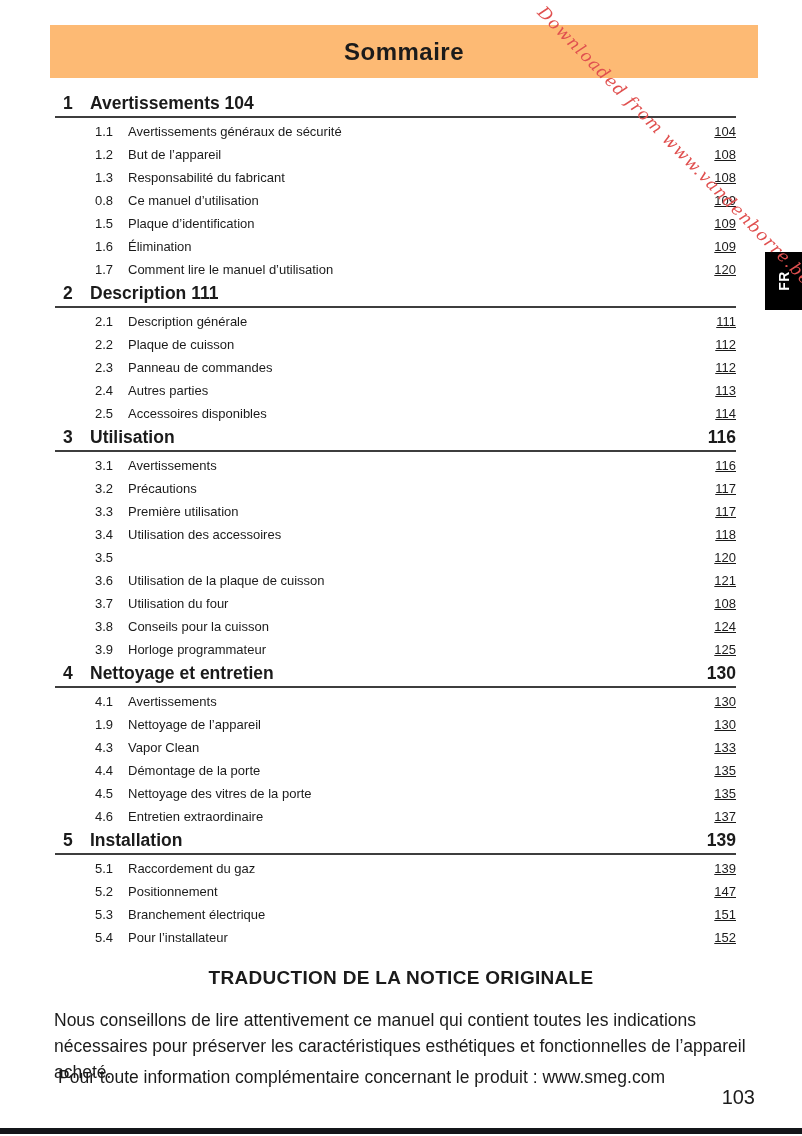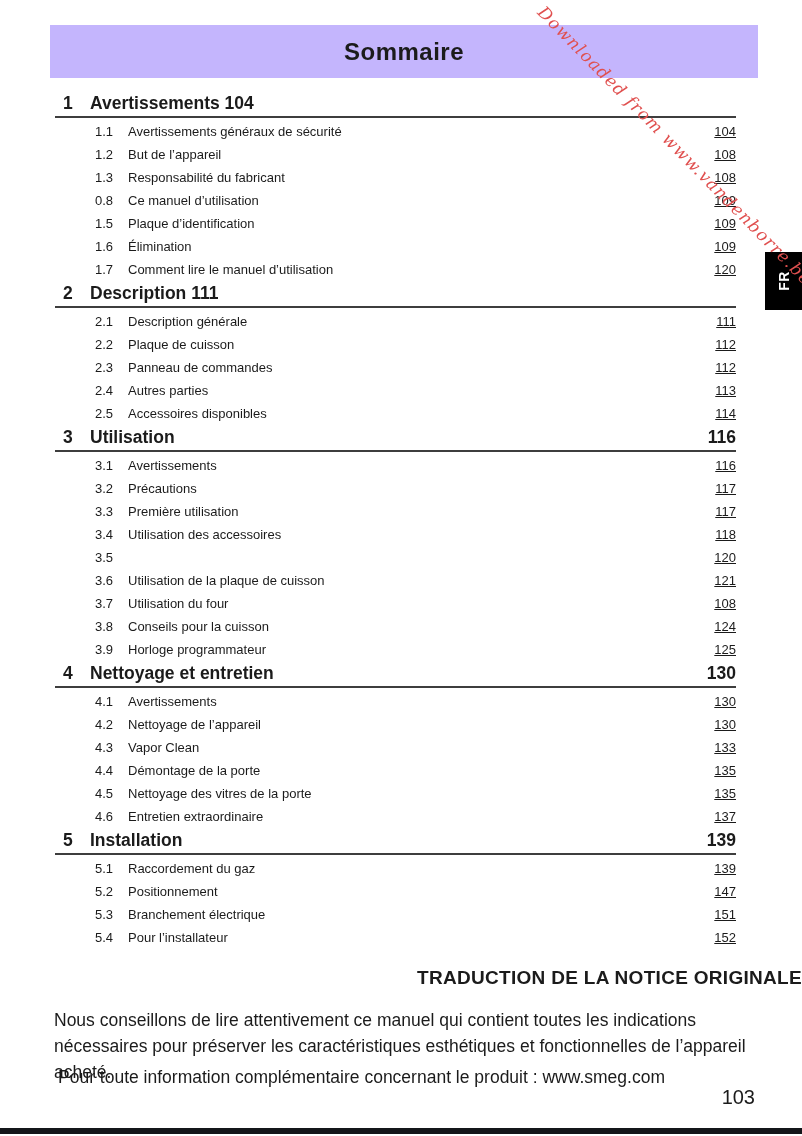--- a/index.html
+++ b/index.html
@@ -10,21 +10,21 @@
   }
   .watermark{
     position:absolute;left:548px;top:2px;
     transform-origin:0 0;transform:rotate(45.5deg);
     font-family:"DejaVu Serif", serif;font-style:italic;
     font-size:17px;letter-spacing:1.2px;color:#e0504f;
     white-space:nowrap;z-index:6;pointer-events:none;
   }
   .titlebar{
     position:absolute;left:50px;top:25px;width:708px;height:53px;
-    background:#c4b5fd;display:flex;align-items:center;justify-content:center;
+    background:#fdba74;display:flex;align-items:center;justify-content:center;
     z-index:1;
   }
   .titlebar span{font-size:24px;font-weight:bold;letter-spacing:0.5px;}
   .fr-tab{
     position:absolute;left:765px;top:252px;width:37px;height:58px;
     background:#000000;color:#ffffff;display:flex;align-items:center;justify-content:center;
     z-index:4;
   }
   .fr-tab span{transform:rotate(-90deg);font-weight:bold;font-size:14px;letter-spacing:0.5px;}
   .toc{position:absolute;left:55px;top:91px;width:681px;z-index:2;}
@@ -35,21 +35,21 @@
   }
   .sec-num{width:27px;flex:0 0 27px;}
   .sec-title{white-space:nowrap;}
   .sec-page{margin-left:auto;}
   .rule{height:0;border-bottom:2px solid #3e3e3e;margin:1px 0 2px 0;}
   .row{display:flex;align-items:flex-end;font-size:13px;height:23px;line-height:23px;padding-left:40px;}
   .row-num{width:33px;flex:0 0 33px;}
   .row-label{white-space:nowrap;}
   .row-page{margin-left:auto;text-decoration:underline;}
   .footer-heading{
-    position:absolute;left:0;right:0;top:967px;text-align:right;
+    position:absolute;left:0;right:0;top:967px;text-align:center;
     font-weight:bold;font-size:19px;letter-spacing:0.3px;z-index:2;
   }
   .para{
     position:absolute;left:50px;top:1003px;width:708px;
     font-size:17.5px;line-height:26px;margin:4px;z-index:2;
   }
   .para2{
     position:absolute;left:50px;top:1057px;width:708px;
     font-size:17.5px;line-height:24px;margin:8px;z-index:2;
   }
@@ -202,21 +202,21 @@
         <span class="sec-title">Nettoyage et entretien</span>
         <span class="sec-page">130</span>
       </div>
       <div class="rule"></div>
       <div class="row">
         <span class="row-num">4.1</span>
         <span class="row-label">Avertissements</span>
         <span class="row-page">130</span>
       </div>
       <div class="row">
-        <span class="row-num">4.2</span>
+        <span class="row-num">1.9</span>
         <span class="row-label">Nettoyage de l’appareil</span>
         <span class="row-page">130</span>
       </div>
       <div class="row">
         <span class="row-num">4.3</span>
         <span class="row-label">Vapor Clean</span>
         <span class="row-page">133</span>
       </div>
       <div class="row">
         <span class="row-num">4.4</span>

